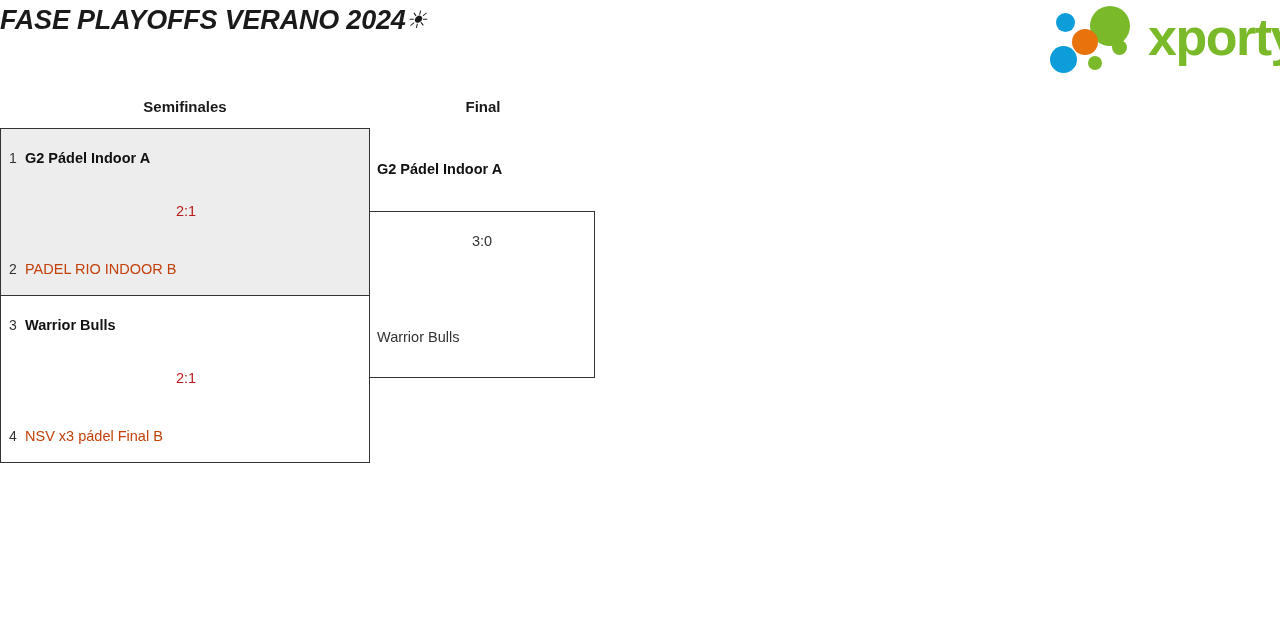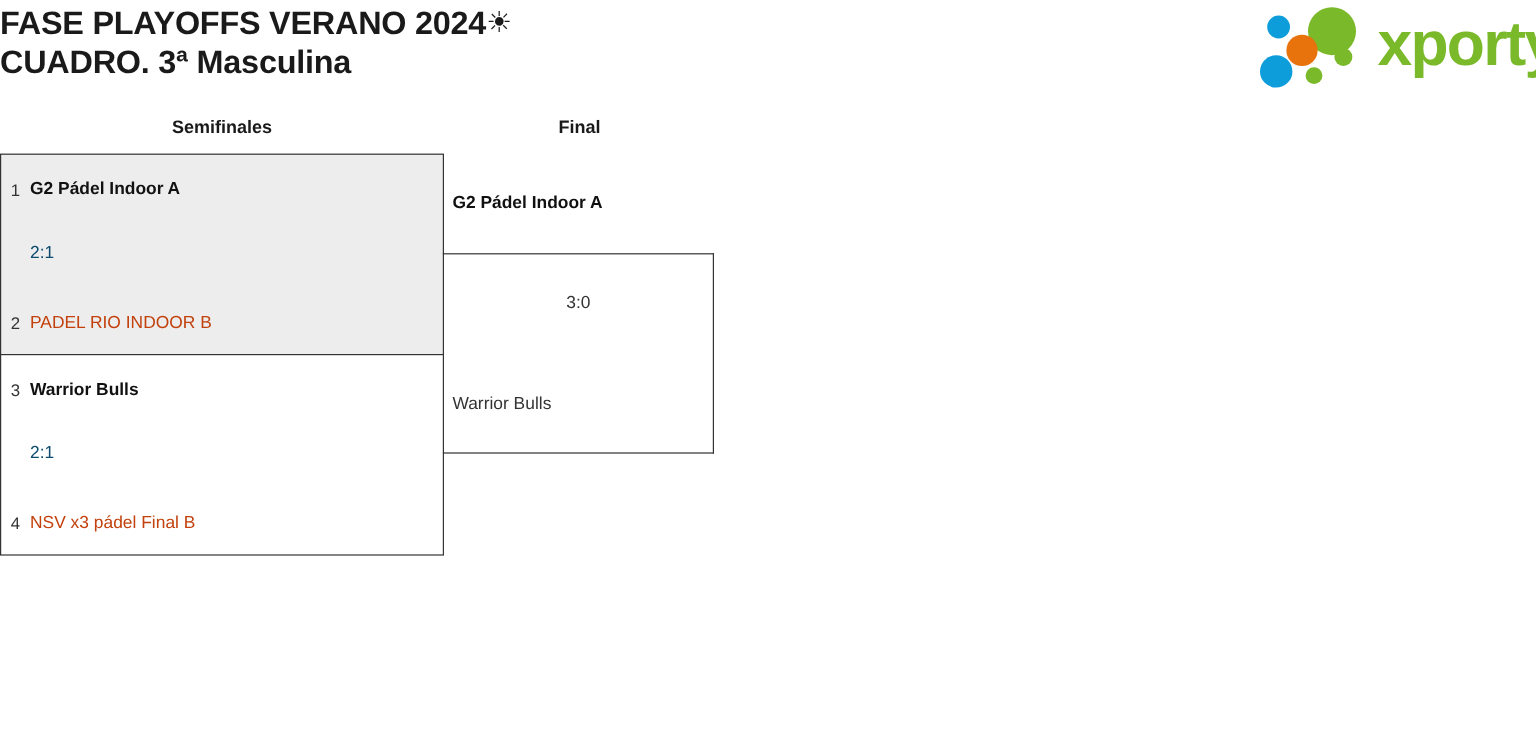--- a/index.html
+++ b/index.html
@@ -23,20 +23,21 @@
   }
 
   .title-block {
     position: absolute;
     left: 0; top: 3px;
     font-size: 27px;
     font-weight: 700;
     line-height: 33px;
     letter-spacing: -0.2px;
     white-space: nowrap;
+    font-style: italic;
   }
   .title-line1 { display: block; }
   .title-line2 { display: block; }
   .sun-glyph {
     font-size: 24px;
     font-weight: 400;
     vertical-align: 1px;
   }
 
   
@@ -132,56 +133,54 @@
   .competitor.loser  .team-name { font-weight: 400; color: #c2410c; }
 
   .comp-top    { top: 19px; }
   .comp-bottom { top: 130px; }
 
   .score {
     position: absolute;
     left: 0;
     top: 74px;
     width: 370px;
-    text-align: left;
-    font-size: 14.5px;
-    color: #0c4a6e;
-    margin-left: 24px;
+    text-align: center;
+    font-size: 14.5px;
+    color: #b91c1c;
   }
 
   
   .final-team {
     position: absolute;
     left: 377px;
     font-size: 14.5px;
     white-space: nowrap;
   }
   .final-team.winner { font-weight: 700; color: #111111; }
   .final-team.loser  { font-weight: 400; color: #333333; }
   .final-team-top    { top: 161px; }
   .final-team-bottom { top: 329px; }
 
   .final-score {
     position: absolute;
     left: 369px;
-    top: 245px;
+    top: 233px;
     width: 226px;
     text-align: center;
     font-size: 14.5px;
     color: #333333;
   }
 </style>
 </head>
 <body>
 
 <div class="header">
 
   <div class="title-block">
     <span class="title-line1"><span>FASE PLAYOFFS VERANO 2024</span><span class="sun-glyph">☀</span></span>
-    <span class="title-line2">CUADRO. 3ª Masculina</span>
   </div>
 
   <div class="logo">
     <div class="logo-dots">
       <span class="dot dot-blue-sm"></span>
       <span class="dot dot-green-lg"></span>
       <span class="dot dot-orange"></span>
       <span class="dot dot-green-sm"></span>
       <span class="dot dot-blue-lg"></span>
       <span class="dot dot-green-xs"></span>

